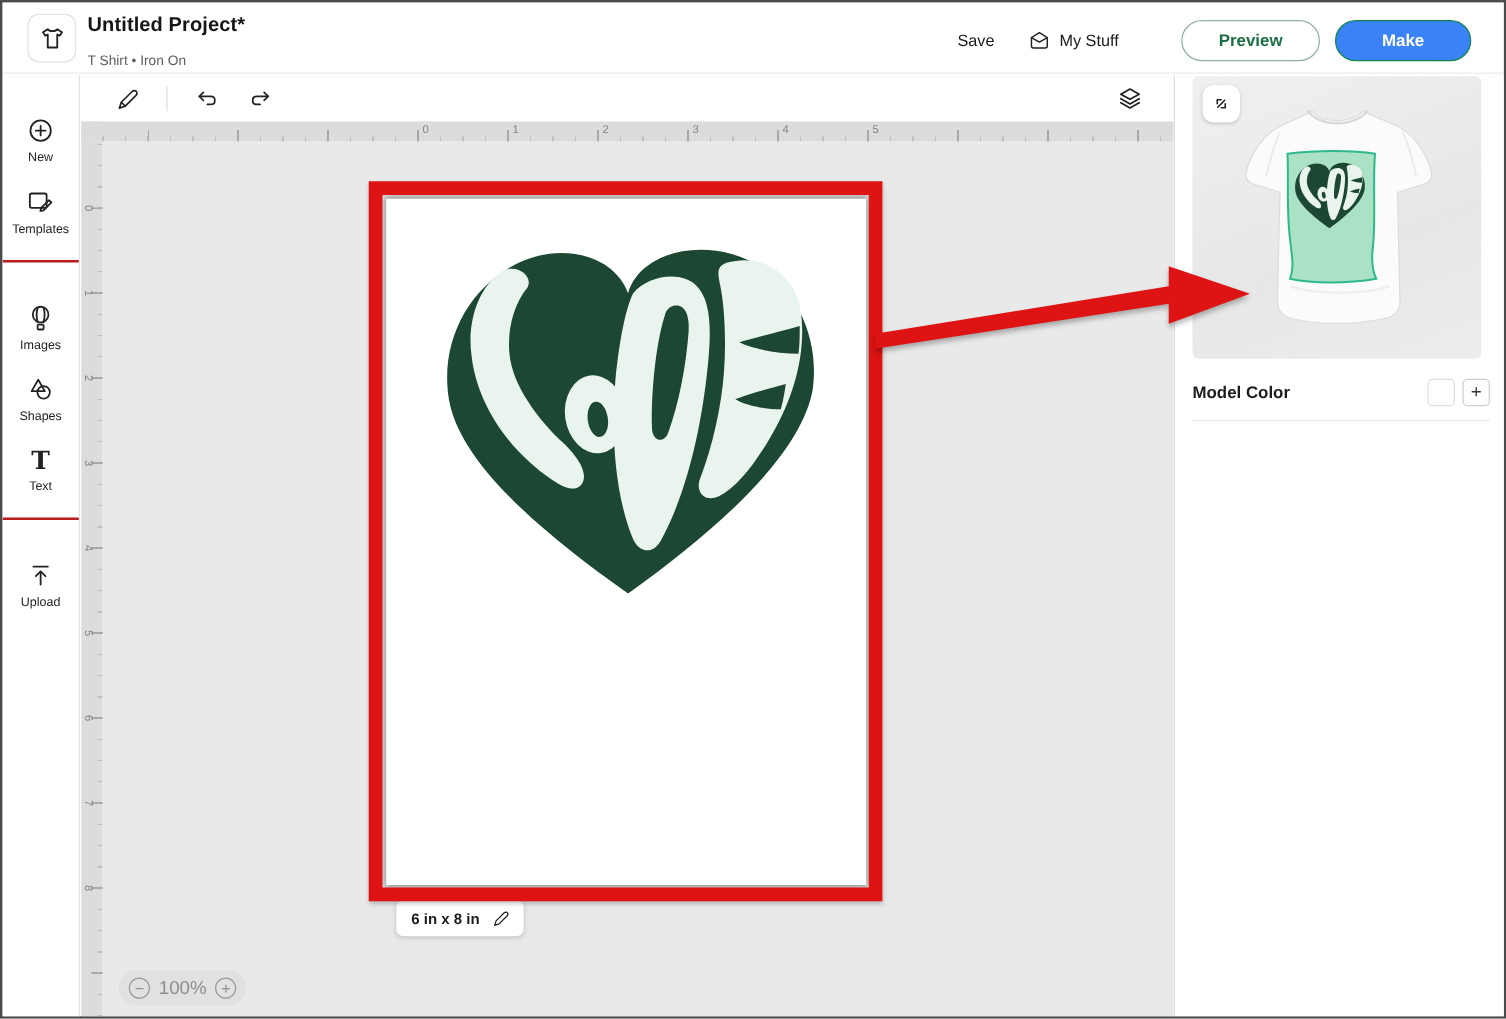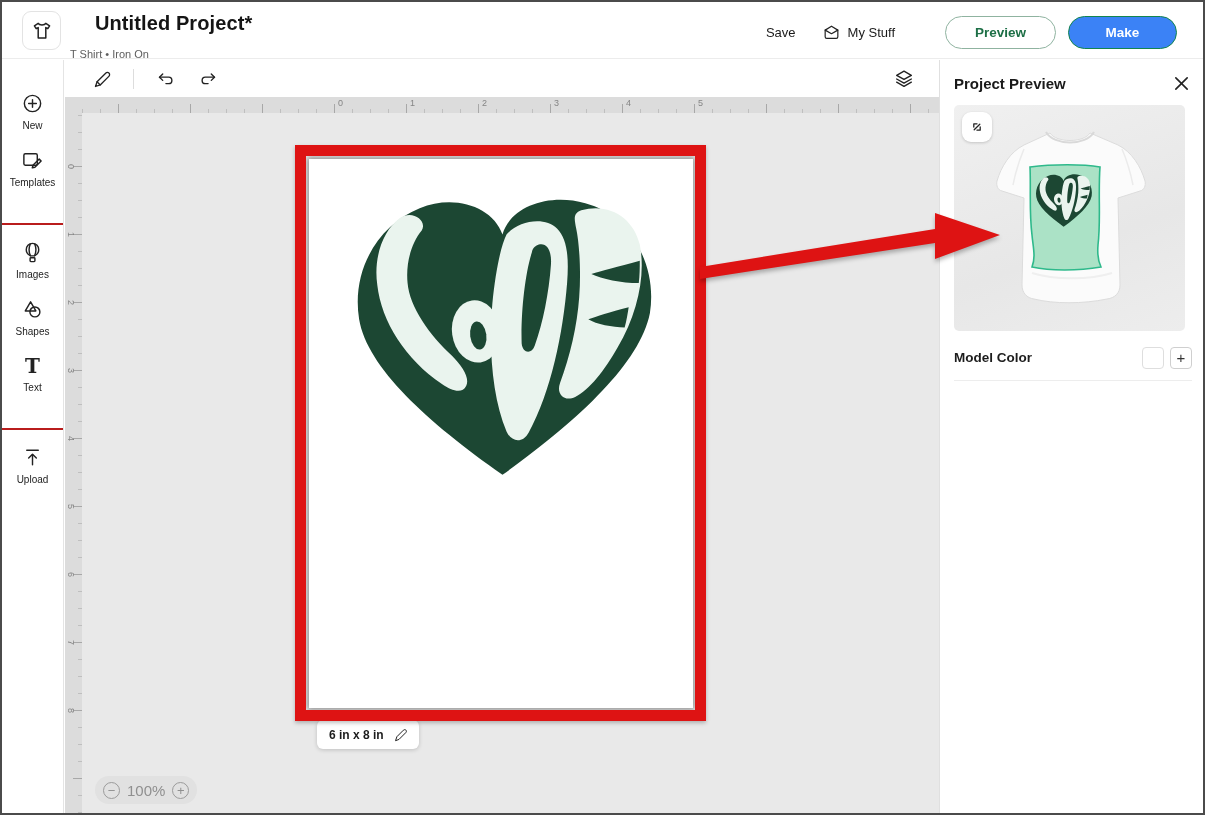--- a/index.html
+++ b/index.html
@@ -4,31 +4,31 @@
 <style>
   * { box-sizing: border-box; margin: 0; padding: 0; }
   html,body { width:1205px; height:815px; overflow:hidden; }
   body { font-family: "Liberation Sans", sans-serif; background:#fff; }
   .app { position:relative; width:1205px; height:815px; border:2px solid #4b4b4b; background:#fff; overflow:hidden; }
 
   
   .topbar { position:absolute; left:0; top:0; width:100%; height:57px; background:#fff; border-bottom:1px solid #ececec; z-index:20; }
   .logo-btn { position:absolute; left:20px; top:9px; width:39px; height:39px; background:#fff; border:1px solid #e3e3e3; border-radius:9px; display:flex; align-items:center; justify-content:center; cursor:pointer; }
   .title-block { position:absolute; left:68px; top:10px; }
-  .proj-title { font-size:20px; font-weight:700; color:#151515; letter-spacing:.1px;margin-left:25px; }
+  .proj-title { font-size:16px; font-weight:700; color:#151515; letter-spacing:.1px; }
   .proj-sub { font-size:11px; color:#5d5d5d; margin-top:13px; }
   .topbar-right { position:absolute; right:26px; top:0; height:61px; display:flex; align-items:center; gap:26px; }
   .txt-btn { background:none; border:none; font-size:13px; color:#1b1b1b; font-family:inherit; cursor:pointer; display:flex; align-items:center; gap:7px; }
   .pill { height:33px; border-radius:17px; font-size:13.5px; font-weight:600; font-family:inherit; cursor:pointer; display:flex; align-items:center; justify-content:center; }
   .btn-preview { width:111px; background:#fff; border:1px solid #8fb3a0; color:#1d6f46; margin-left:24px; }
   .btn-make { width:109px; background:#3b82f6; border:1px solid #13854e; color:#fff; margin-left:-14px; }
 
   
   .sidebar { position:absolute; left:0; top:58px; width:62px; height:757px; background:#fff; border-right:1px solid #e4e4e4; z-index:15; }
-  .sb-group { padding:7px 0 10px 0;margin-top:16px; }
+  .sb-group { padding:24px 0 10px 0; }
   .sb-group + .sb-group { border-top:2px solid #b91c1c; }
   .sb-item { display:flex; flex-direction:column; align-items:center; gap:5px; padding:9px 0; cursor:pointer; }
   .sb-item .lbl { font-size:10px; color:#232323; }
   .sb-item svg { display:block; }
   .serif-t { font-family:"DejaVu Serif", serif; font-size:20px; font-weight:700; color:#222; line-height:22px; }
 
   
   .edit-toolbar { position:absolute; left:63px; top:58px; width:874px; height:37px; background:#fff; z-index:10; }
   .tb-left { position:absolute; left:24px; top:6px; display:flex; align-items:center; gap:18px; }
   .tb-sep { width:1px; height:20px; background:#ddd; }
@@ -256,28 +256,20 @@
     </svg>
   </button>
 
   <div class="zoom-pill">
     <button class="zoom-circle">−</button>
     <span class="zoom-val">100%</span>
     <button class="zoom-circle">+</button>
   </div>
 
   <aside class="panel">
-    <div class="panel-head">
-      <span class="panel-title">Project Preview</span>
-      <button class="close-btn">
-        <svg class="icon" width="17" height="17" viewBox="0 0 18 18" style="stroke-width:1.7">
-          <path d="M3,3 L15,15 M15,3 L3,15"></path>
-        </svg>
-      </button>
-    </div>
 
     <div class="preview-card">
       <button class="expand-btn">
         <svg class="icon" width="16" height="16" viewBox="0 0 20 20" style="stroke-width:1.6">
           <path d="M6.5,13.5 L13.5,6.5"></path>
           <path d="M6,10 L6,6 L10,6"></path>
           <path d="M14,10 L14,14 L10,14"></path>
         </svg>
       </button>
       <svg class="tee-svg" width="170" height="195" viewBox="0 0 170 195">

